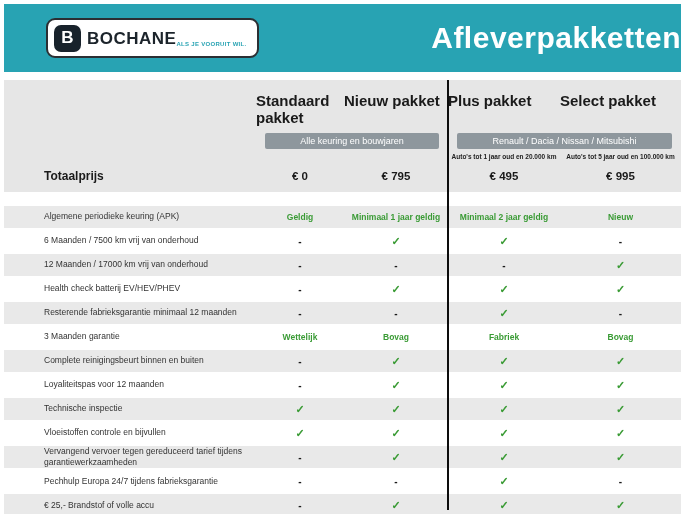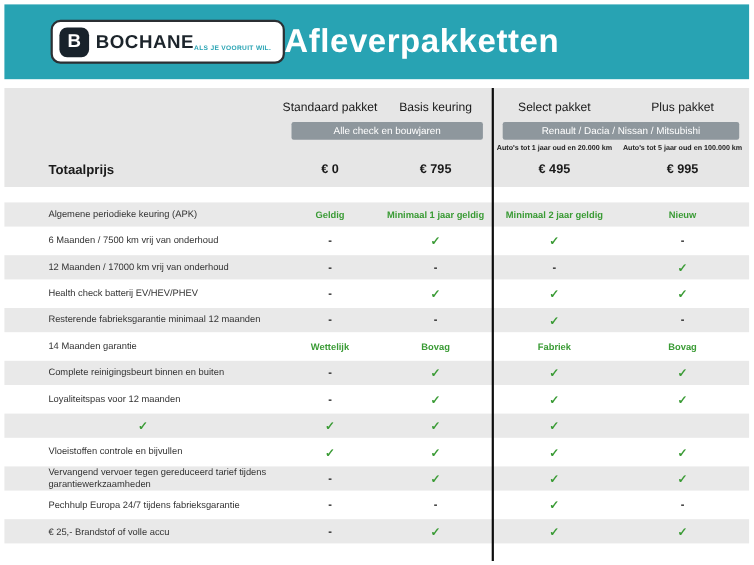--- a/index.html
+++ b/index.html
@@ -16,27 +16,27 @@
 
   
   .topbar{height:68px;background:var(--teal);display:flex;align-items:center;}
   .logo-box{background:#fff;border:2px solid #2b2f33;border-radius:9px;margin-left:42px;
             padding:4px 10px 4px 6px;display:flex;align-items:center;gap:6px;height:40px;}
   .logo-mark{width:27px;height:27px;background:#18222b;border-radius:7px;color:#fff;
              font-weight:bold;font-size:17px;display:flex;align-items:center;justify-content:center;}
   .logo-text-wrap{display:flex;flex-direction:row;}
   .logo-name{font-size:17px;font-weight:bold;color:#1c242b;letter-spacing:.5px;line-height:1;}
   .logo-tag{font-size:6px;color:var(--teal);align-self:flex-end;letter-spacing:.3px;margin-top:2px;font-weight:bold;}
-  .title{flex:1;text-align:left;color:#fff;font-size:30px;font-weight:bold;letter-spacing:.5px;}
+  .title{flex:1;text-align:right;color:#fff;font-size:30px;font-weight:bold;letter-spacing:.5px;}
 
   
   .table-wrap{position:relative;margin-top:8px;height:430px;}
   .grid{display:grid;grid-template-columns:252px 88px 104px 112px 121px;}
   .head-block{background:var(--head);padding:7px 0 9px;}
-  .col-head{font-size:11px;font-weight:normal;text-align:center;color:var(--ink);padding:5px 0 7px;}
+  .col-head{font-size:15px;font-weight:bold;color:var(--ink);padding:5px 0 7px;}
   .badge{background:var(--badge);color:#fff;font-size:9px;text-align:center;border-radius:2px;
          padding:3px 4px;margin:0 9px;white-space:nowrap;overflow:hidden;}
   .span-left{grid-column:2/4;}
   .span-right{grid-column:4/6;}
   .subnote{font-size:6.5px;font-weight:bold;color:#222;text-align:center;padding-top:4px;}
   .sub1{grid-column:4;}
   .sub2{grid-column:5;}
   .totaal{padding-top:9px;align-items:center;}
   .totaal-label{font-size:12px;font-weight:bold;color:var(--ink);padding-left:40px;}
   .price{font-size:11.5px;font-weight:bold;color:var(--ink);text-align:center;}
@@ -69,26 +69,26 @@
     </div>
     <div class="title">Afleverpakketten</div>
   </div>
 
   <div class="table-wrap">
 
     <div class="head-block">
       <div class="grid">
         <div></div>
         <div class="col-head">Standaard pakket</div>
-        <div class="col-head">Basis keuring</div>
+        <div class="col-head">Nieuw pakket</div>
+        <div class="col-head">Plus pakket</div>
         <div class="col-head">Select pakket</div>
-        <div class="col-head">Plus pakket</div>
       </div>
       <div class="grid">
-        <div class="badge span-left">Alle check en bouwjaren</div>
+        <div class="badge span-left">Alle keuring en bouwjaren</div>
         <div class="badge span-right">Renault / Dacia / Nissan / Mitsubishi</div>
       </div>
       <div class="grid">
         <div class="subnote sub1">Auto's tot 1 jaar oud en 20.000 km</div>
         <div class="subnote sub2">Auto's tot 5 jaar oud en 100.000 km</div>
       </div>
       <div class="grid totaal">
         <div class="totaal-label">Totaalprijs</div>
         <div class="price">€ 0</div>
         <div class="price">€ 795</div>
@@ -129,41 +129,42 @@
           <div class="fval check">✓</div>
         </div>
         <div class="frow grid shade">
           <div class="flabel">Resterende fabrieksgarantie minimaal 12 maanden</div>
           <div class="fval dash">-</div>
           <div class="fval dash">-</div>
           <div class="fval check">✓</div>
           <div class="fval dash">-</div>
         </div>
         <div class="frow grid plain">
-          <div class="flabel">14 Maanden  garantie</div>
+          <div class="flabel">3 Maanden  garantie</div>
           <div class="fval gtext">Wettelijk</div>
           <div class="fval gtext">Bovag</div>
           <div class="fval gtext">Fabriek</div>
           <div class="fval gtext">Bovag</div>
         </div>
         <div class="frow grid shade">
           <div class="flabel">Complete reinigingsbeurt binnen en buiten</div>
           <div class="fval dash">-</div>
           <div class="fval check">✓</div>
           <div class="fval check">✓</div>
           <div class="fval check">✓</div>
         </div>
         <div class="frow grid plain">
           <div class="flabel">Loyaliteitspas voor 12 maanden</div>
           <div class="fval dash">-</div>
           <div class="fval check">✓</div>
           <div class="fval check">✓</div>
           <div class="fval check">✓</div>
         </div>
         <div class="frow grid shade">
+          <div class="flabel">Technische inspectie</div>
           <div class="fval check">✓</div>
           <div class="fval check">✓</div>
           <div class="fval check">✓</div>
           <div class="fval check">✓</div>
         </div>
         <div class="frow grid plain">
           <div class="flabel">Vloeistoffen controle en bijvullen</div>
           <div class="fval check">✓</div>
           <div class="fval check">✓</div>
           <div class="fval check">✓</div>

